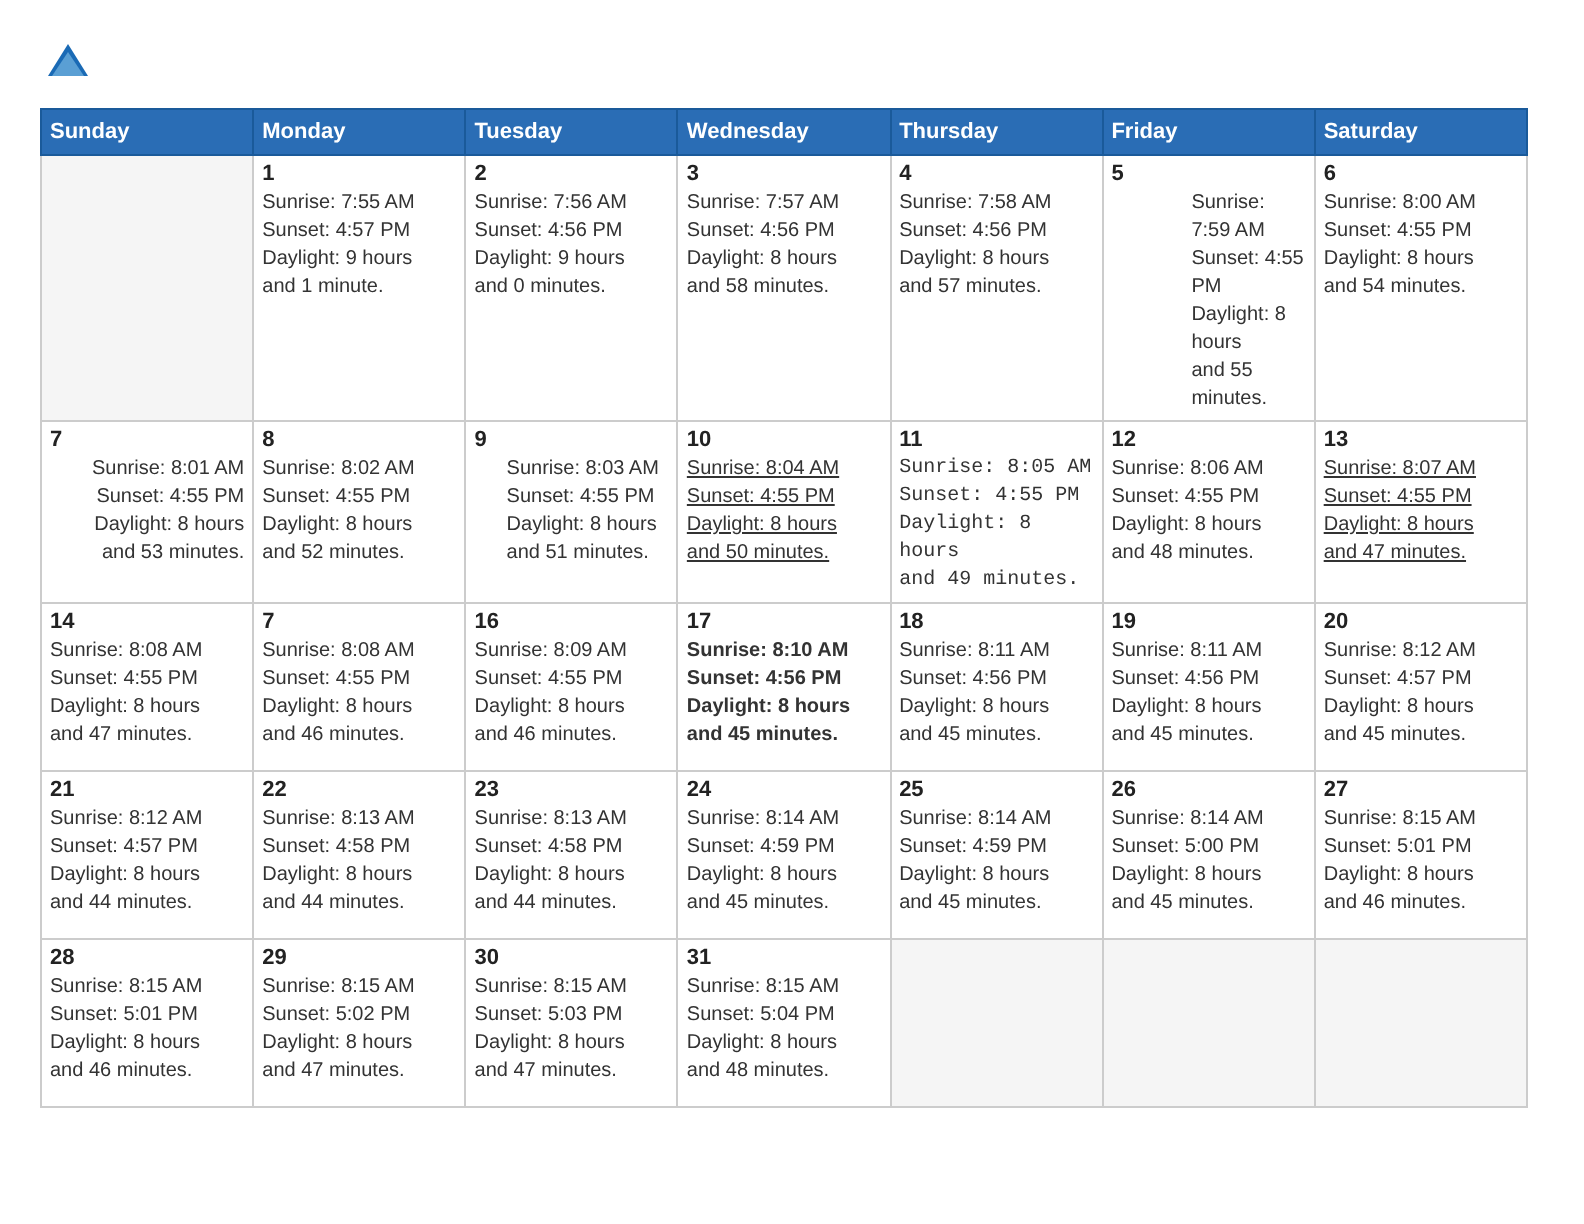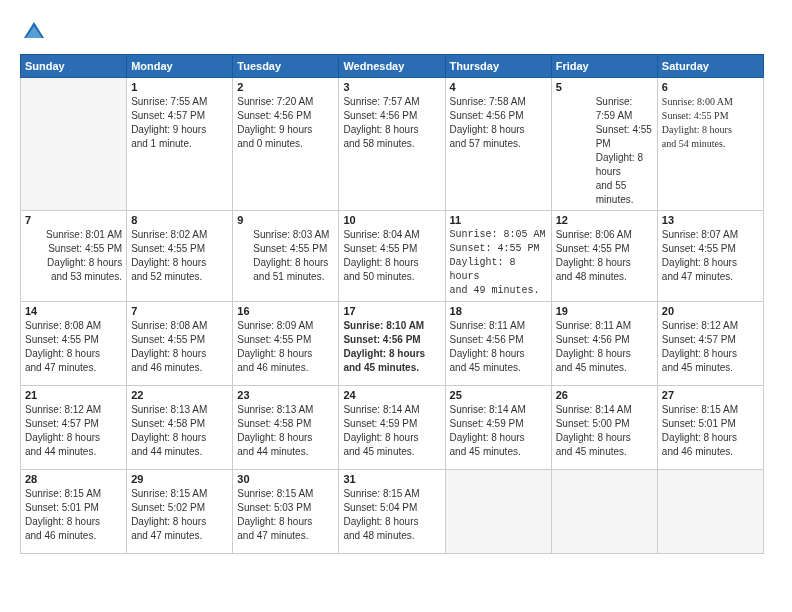--- a/index.html
+++ b/index.html
@@ -137,21 +137,21 @@
           <td class="empty"></td>
           <td>
             <span class="day-num">1</span>
             <div class="day-info" style="white-space: pre-line;">Sunrise: 7:55 AM
 Sunset: 4:57 PM
 Daylight: 9 hours
 and 1 minute.</div>
           </td>
           <td>
             <span class="day-num">2</span>
-            <div class="day-info" style="white-space: pre-line;">Sunrise: 7:20 AM
+            <div class="day-info" style="white-space: pre-line;">Sunrise: 7:56 AM
 Sunset: 4:56 PM
 Daylight: 9 hours
 and 0 minutes.</div>
           </td>
           <td>
             <span class="day-num">3</span>
             <div class="day-info" style="white-space: pre-line;">Sunrise: 7:57 AM
 Sunset: 4:56 PM
 Daylight: 8 hours
 and 58 minutes.</div>
@@ -165,21 +165,21 @@
           </td>
           <td>
             <span class="day-num">5</span>
             <div class="day-info" style="white-space: pre-line; margin-left: 40px;">Sunrise: 7:59 AM
 Sunset: 4:55 PM
 Daylight: 8 hours
 and 55 minutes.</div>
           </td>
           <td>
             <span class="day-num">6</span>
-            <div class="day-info" style="white-space: pre-line; font-family: Liberation Serif, serif;">Sunrise: 8:00 AM
+            <div class="day-info" style="white-space: pre-line;">Sunrise: 8:00 AM
 Sunset: 4:55 PM
 Daylight: 8 hours
 and 54 minutes.</div>
           </td>
         </tr>
         <tr>
           <td>
             <span class="day-num">7</span>
             <div class="day-info" style="white-space: pre-line; text-align: right;">Sunrise: 8:01 AM
 Sunset: 4:55 PM
@@ -195,42 +195,42 @@
           </td>
           <td>
             <span class="day-num">9</span>
             <div class="day-info" style="white-space: pre-line; margin-left: 16px;">Sunrise: 8:03 AM
 Sunset: 4:55 PM
 Daylight: 8 hours
 and 51 minutes.</div>
           </td>
           <td>
             <span class="day-num">10</span>
-            <div class="day-info" style="white-space: pre-line;">Sunrise: 8:04 AM
+            <div class="day-info" style="white-space: pre-line; text-decoration: underline;">Sunrise: 8:04 AM
 Sunset: 4:55 PM
 Daylight: 8 hours
 and 50 minutes.</div>
           </td>
           <td>
             <span class="day-num">11</span>
             <div class="day-info" style="white-space: pre-line; font-family: Liberation Mono, monospace;">Sunrise: 8:05 AM
 Sunset: 4:55 PM
 Daylight: 8 hours
 and 49 minutes.</div>
           </td>
           <td>
             <span class="day-num">12</span>
             <div class="day-info" style="white-space: pre-line;">Sunrise: 8:06 AM
 Sunset: 4:55 PM
 Daylight: 8 hours
 and 48 minutes.</div>
           </td>
           <td>
             <span class="day-num">13</span>
-            <div class="day-info" style="white-space: pre-line;">Sunrise: 8:07 AM
+            <div class="day-info" style="white-space: pre-line; text-decoration: underline;">Sunrise: 8:07 AM
 Sunset: 4:55 PM
 Daylight: 8 hours
 and 47 minutes.</div>
           </td>
         </tr>
         <tr>
           <td>
             <span class="day-num">14</span>
             <div class="day-info" style="white-space: pre-line;">Sunrise: 8:08 AM
 Sunset: 4:55 PM

